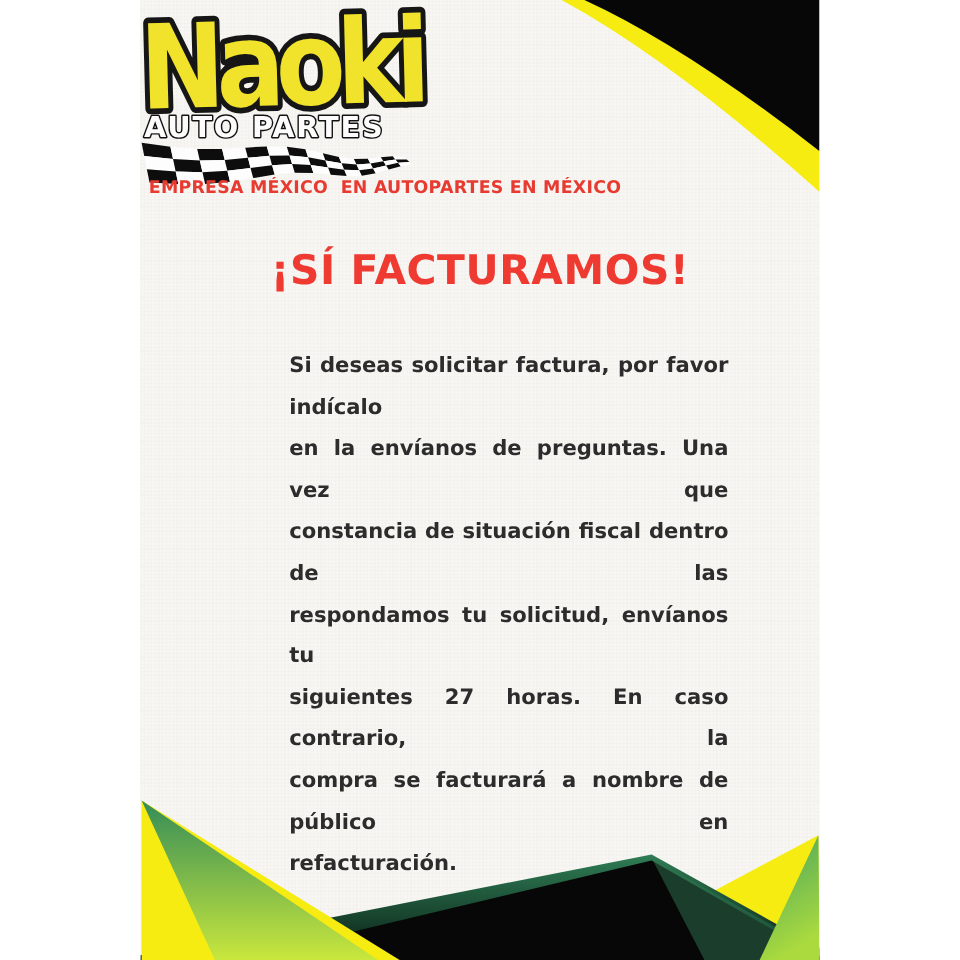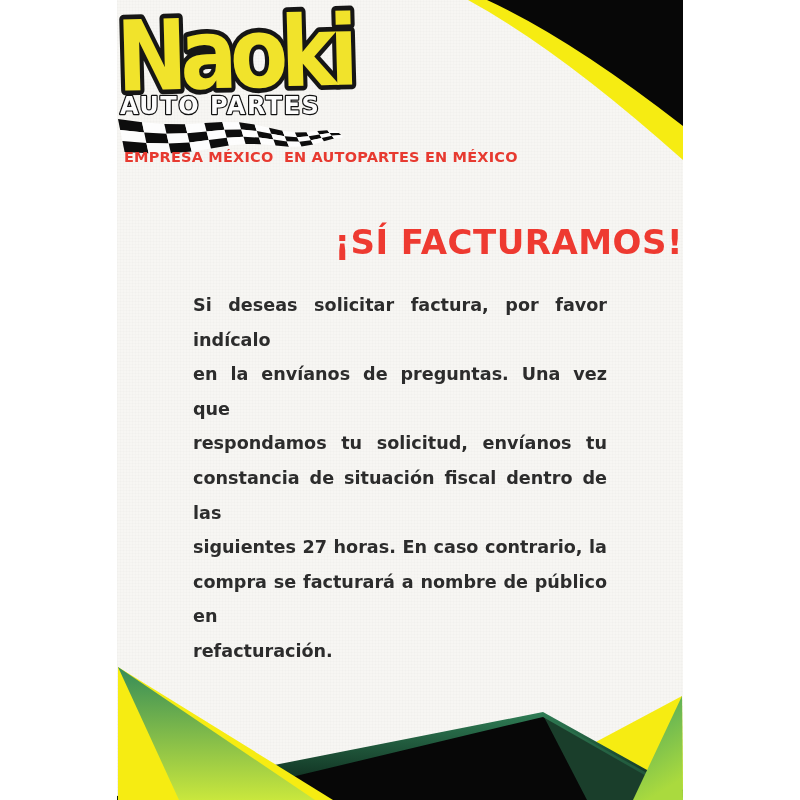--- a/index.html
+++ b/index.html
@@ -16,26 +16,26 @@
   
   .naoki-svg{position:absolute;left:-4px;top:2px;overflow:visible;
              transform:rotate(-1.5deg);}
   .naoki-svg text{font-family:"DejaVu Sans", sans-serif;font-weight:bold;}
   .ap-svg{position:absolute;left:0;top:92px;overflow:visible;}
   .ap-svg text{font-family:"DejaVu Sans", sans-serif;font-weight:bold;}
   .flag-svg{position:absolute;left:1px;top:117px;overflow:visible;}
   .tagline{position:absolute;left:7px;top:149px;font-size:14.5px;font-weight:bold;
            color:var(--tagline-red,#e73a30);letter-spacing:0.2px;white-space:pre;}
   
-  .heading{position:absolute;left:0;top:206px;width:566px;text-align:right;
+  .heading{position:absolute;left:0;top:206px;width:566px;text-align:center;
            font-size:34px;font-weight:bold;letter-spacing:0.5px;
-           color:var(--accent-red,#ee3a31);margin-top:16px;}
+           color:var(--accent-red,#ee3a31);}
   .bodytext{position:absolute;left:76px;top:288px;width:414px;
             font-size:17.6px;font-weight:bold;color:var(--body-text,#2c2c2c);}
-  .bodytext .bline{line-height:34.6px;text-align:justify;}
+  .bodytext .bline{line-height:34.6px;text-align:justify;margin-left:48px;}
   .bodytext .bline.just{text-align-last:justify;}
 </style>
 </head>
 <body>
 
 <div class="canvas">
   <div class="page">
 
     <svg class="decor" viewBox="0 0 566 800" xmlns="http://www.w3.org/2000/svg">
       <defs>
@@ -117,21 +117,21 @@
           </g>
       </svg>
       <div class="tagline">EMPRESA MÉXICO  EN AUTOPARTES EN MÉXICO</div>
     </div>
 
     <div class="heading">¡SÍ FACTURAMOS!</div>
 
     <div class="bodytext">
       <div class="bline just">Si deseas solicitar factura, por favor indícalo</div>
       <div class="bline just">en la envíanos de preguntas. Una vez que</div>
+      <div class="bline just">constancia de situación fiscal dentro de las</div>
       <div class="bline just">respondamos tu solicitud, envíanos tu</div>
-      <div class="bline just">constancia de situación fiscal dentro de las</div>
       <div class="bline just">siguientes 27 horas. En caso contrario, la</div>
       <div class="bline just">compra se facturará a nombre de público en</div>
       <div class="bline">refacturación.</div>
     </div>
 
   </div>
 </div>
 
 </body></html>

